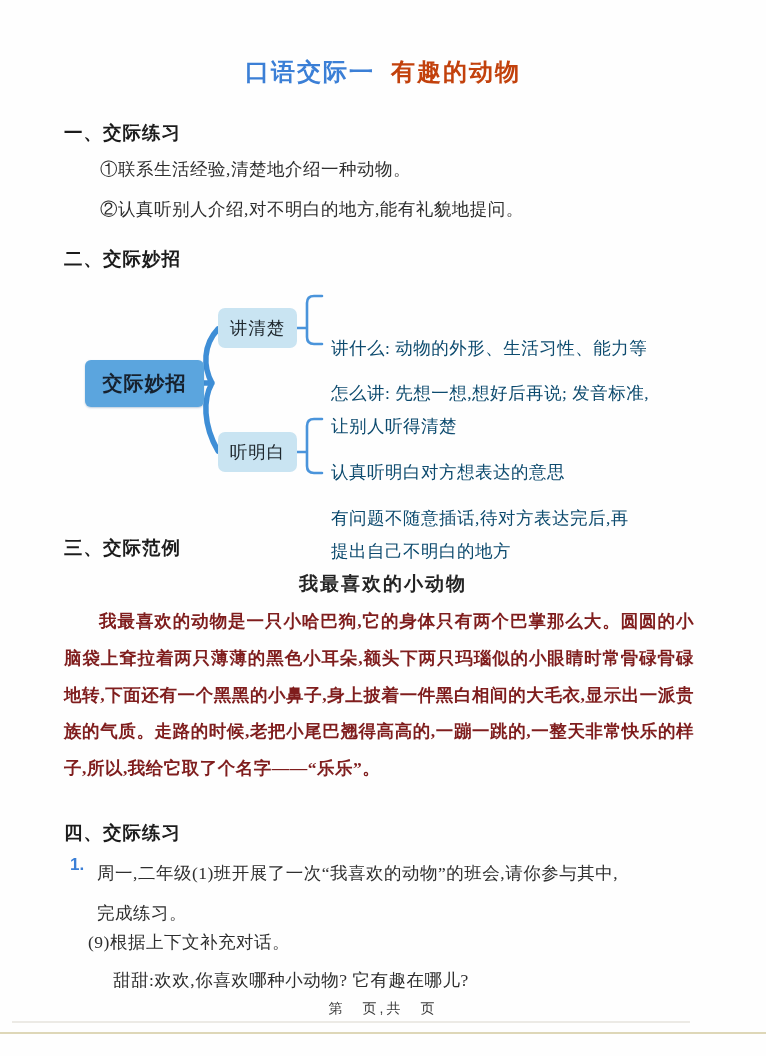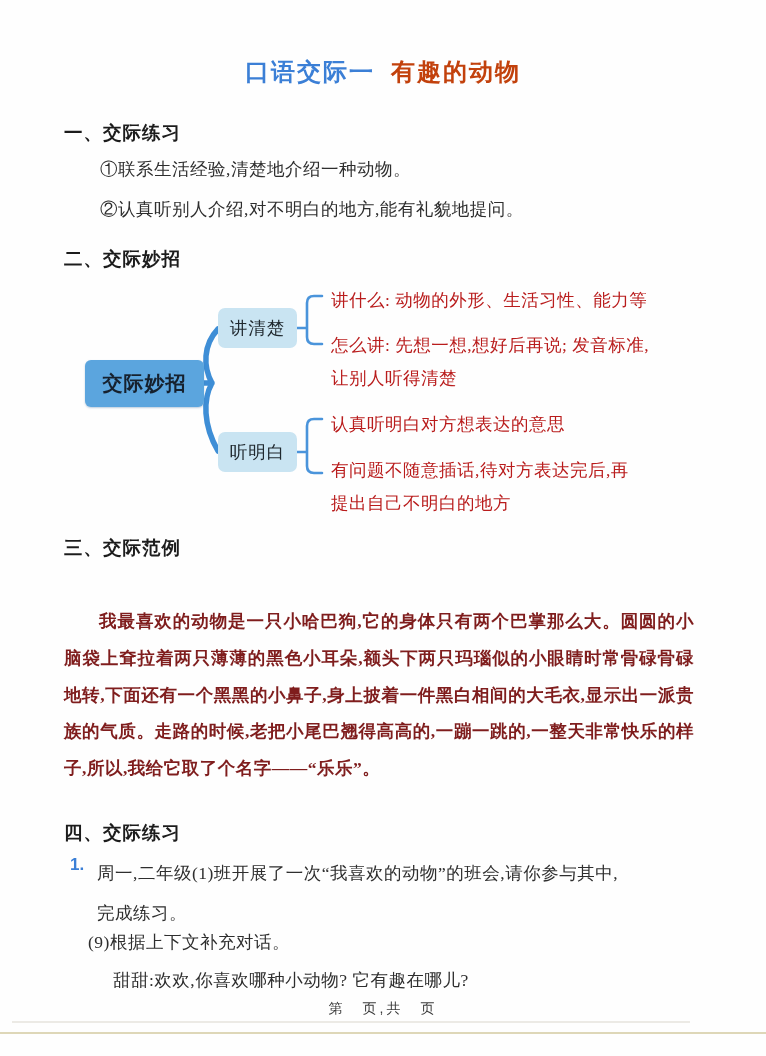--- a/index.html
+++ b/index.html
@@ -84,23 +84,24 @@
     letter-spacing: 1px;
   }
   #branch-speak  { top: 308px; }
   #branch-listen { top: 432px; }
   .mm-leaf {
     position: absolute;
     left: 331px;
     width: 372px;
     font-size: 17.5px;
     line-height: 33px;
-    color: #b91c1c;
+    color: #0c4a6e;
     white-space: pre-line;
     letter-spacing: 0.5px;
+    margin-top: 48px;
   }
   #leaf-1 { top: 284px; }
   #leaf-2 { top: 329px; }
   #leaf-3 { top: 408px; }
   #leaf-4 { top: 454px; }
 
   
   .essay-title {
     position: absolute;
     top: 571px; left: 0; right: 0;
@@ -208,20 +209,21 @@
 
     <div class="mm-leaf kai" id="leaf-1">讲什么: 动物的外形、生活习性、能力等</div>
     <div class="mm-leaf kai" id="leaf-2">怎么讲: 先想一想,想好后再说; 发音标准,
 让别人听得清楚</div>
     <div class="mm-leaf kai" id="leaf-3">认真听明白对方想表达的意思</div>
     <div class="mm-leaf kai" id="leaf-4">有问题不随意插话,待对方表达完后,再
 提出自己不明白的地方</div>
   </div>
 
   <div class="sec-heading" id="sec3-h">三、交际范例</div>
+  <div class="essay-title kai">我最喜欢的小动物</div>
   <div class="essay-body kai">我最喜欢的动物是一只小哈巴狗,它的身体只有两个巴掌那么大。圆圆的小脑袋上耷拉着两只薄薄的黑色小耳朵,额头下两只玛瑙似的小眼睛时常骨碌骨碌地转,下面还有一个黑黑的小鼻子,身上披着一件黑白相间的大毛衣,显示出一派贵族的气质。走路的时候,老把小尾巴翘得高高的,一蹦一跳的,一整天非常快乐的样子,所以,我给它取了个名字——“乐乐”。</div>
 
   <div class="sec-heading" id="sec4-h">四、交际练习</div>
   <div class="exercise-number">1.</div>
   <div class="exercise-text kai">周一,二年级(1)班开展了一次“我喜欢的动物”的班会,请你参与其中,
 完成练习。</div>
   <div class="sub-question kai">(9)根据上下文补充对话。</div>
   <div class="dialogue-line kai">甜甜:欢欢,你喜欢哪种小动物? 它有趣在哪儿?</div>
 
   <div class="page-footer">第　页,共　页</div>

